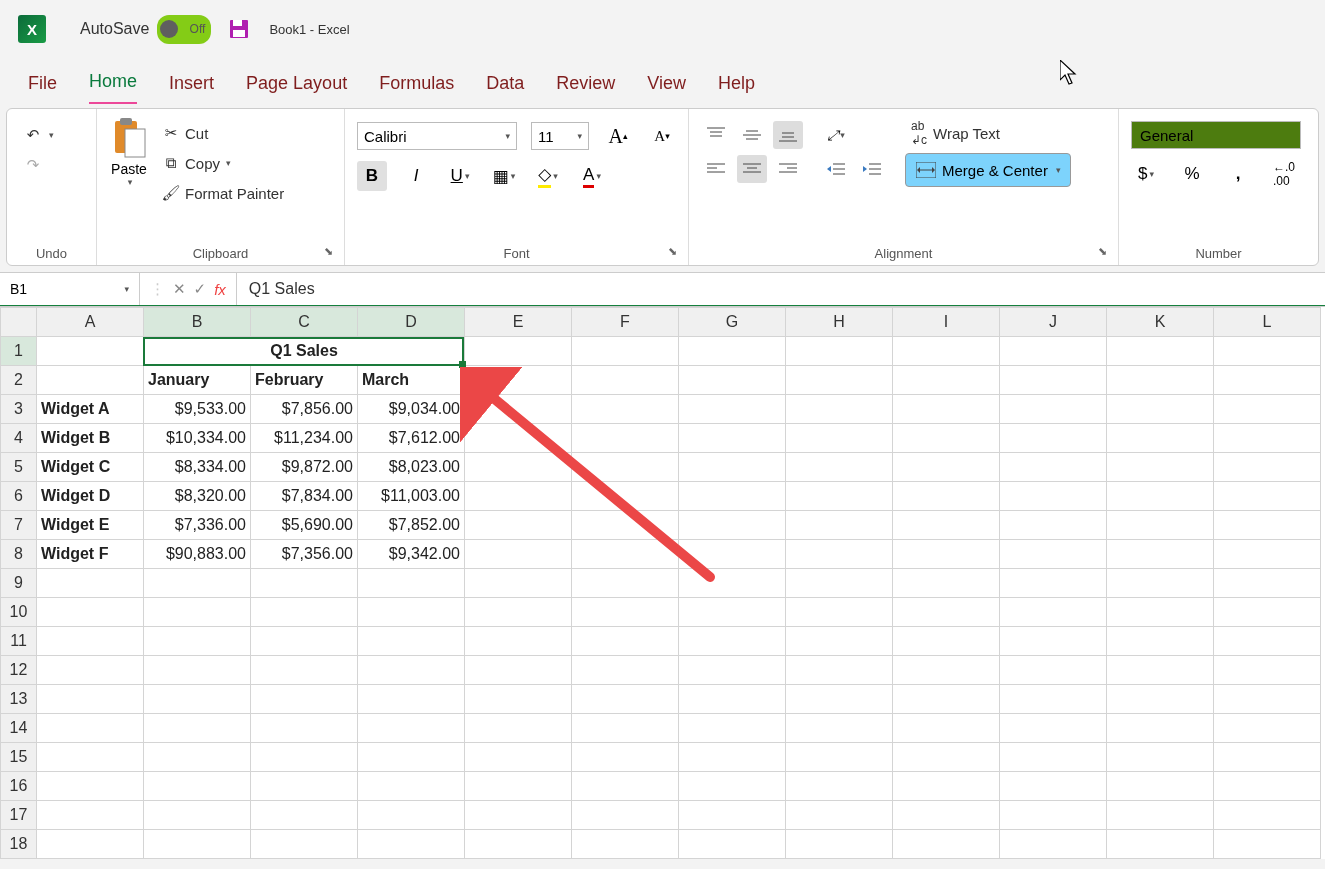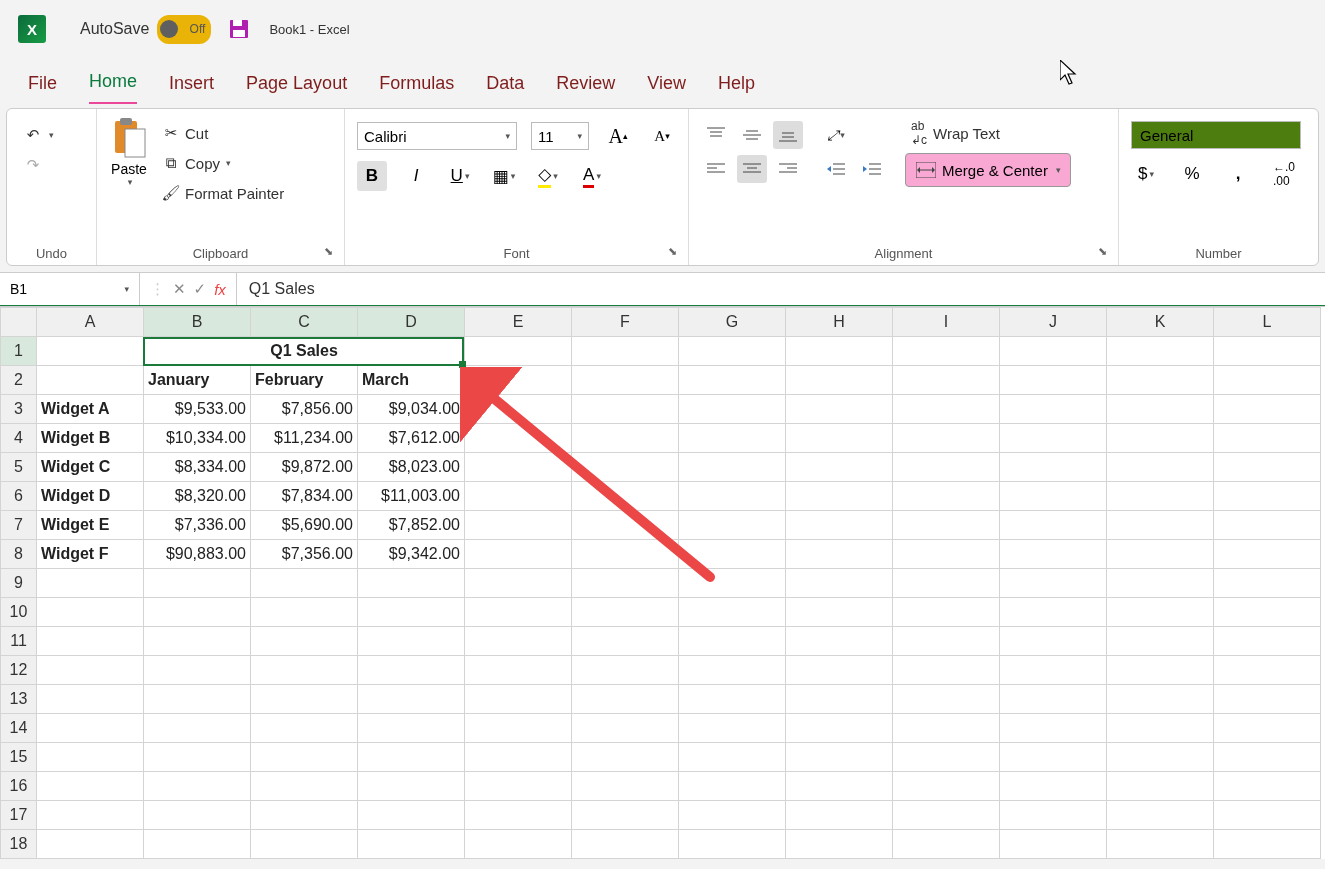--- a/index.html
+++ b/index.html
@@ -2,21 +2,21 @@
 <html><head>
 <meta charset="utf-8">
 <style>
   * { box-sizing: border-box; margin: 0; padding: 0; }
   body { font-family: "Segoe UI", Arial, sans-serif; font-size: 14px; background: #f3f3f3; overflow: hidden; width: 1325px; height: 869px; position: relative; }
   
   
   .titlebar { height: 58px; display: flex; align-items: center; padding: 0 18px; gap: 12px; }
   .excel-logo { width: 28px; height: 28px; background: linear-gradient(135deg,#0b6b3a,#199b45); border-radius: 3px; display:flex; align-items:center; justify-content:center; color:white; font-weight:bold; font-size:15px;}
   .autosave { display:flex; align-items:center; gap:8px; font-size:16px; color:#333; margin-left:22px;}
-  .toggle { width:54px; height:29px; border-radius:12px; background:#eab308; position:relative; display:flex; align-items:center; }
+  .toggle { width:54px; height:29px; border-radius:12px; background:#84cc16; position:relative; display:flex; align-items:center; }
   .toggle-knob { width:18px; height:18px; border-radius:50%; background:#5f5f5f; margin-left:3px;}
   .toggle-label { font-size:12px; position:absolute; right:6px; color:#555;}
   .save-icon { width:24px; height:24px; color:#b01fb0; margin-left:4px;}
   .title-text { font-size:13px; color:#333; margin-left:6px;}
   
   
   .menubar { height: 46px; display:flex; align-items:flex-end; gap:32px; padding:0 28px; }
   .menu-tab { font-size:18px; color:#7f1d1d; padding-bottom:10px; cursor:pointer; }
   .menu-tab.active { color:#0a7a3d; border-bottom:2px solid #ec4899; font-weight:400;}
   
@@ -49,21 +49,21 @@
   .font-row{display:flex;gap:14px;align-items:center;}
   .format-btn{width:30px;height:30px;display:flex;align-items:center;justify-content:center;font-size:17px;cursor:pointer;border-radius:3px;}
   .format-btn.active{background:#e0e0e0;}
   .grow-font,.shrink-font{font-family:"Times New Roman",serif;}
   
   
   .align-grid{display:flex;flex-direction:column;gap:6px;}
   .align-row{display:flex;gap:6px;}
   .align-btn{width:30px;height:28px;display:flex;align-items:center;justify-content:center;cursor:pointer;border-radius:3px;}
   .align-btn.active{background:#ddd;}
-  .merge-btn{border:1px solid #999;border-radius:4px;padding:6px 10px;display:flex;align-items:center;gap:6px;background:#f9a8d4;cursor:pointer;font-size:15px;}
+  .merge-btn{border:1px solid #999;border-radius:4px;padding:6px 10px;display:flex;align-items:center;gap:6px;background:#7dd3fc;cursor:pointer;font-size:15px;}
   
   
   .number-format{border:1px solid #bbb;height:28px;width:170px;padding:2px 8px;font-size:15px;background:#4d7c0f;display:flex;align-items:center;}
   
   
   .formula-bar{background:#fff;border-top:1px solid #ccc;border-bottom:1px solid #15803d;height:34px;display:flex;align-items:center;margin-top:6px;}
   .name-box{width:140px;border-right:1px solid #ccc;height:100%;display:flex;align-items:center;padding:0 10px;justify-content:space-between;}
   .fb-btns{display:flex;gap:8px;padding:0 10px;color:#888;align-items:center;border-right:1px solid #ccc;height:100%;}
   .fb-btns span{cursor:pointer;font-size:15px;}
   .fx{font-style:italic;color:#ef4444;}

